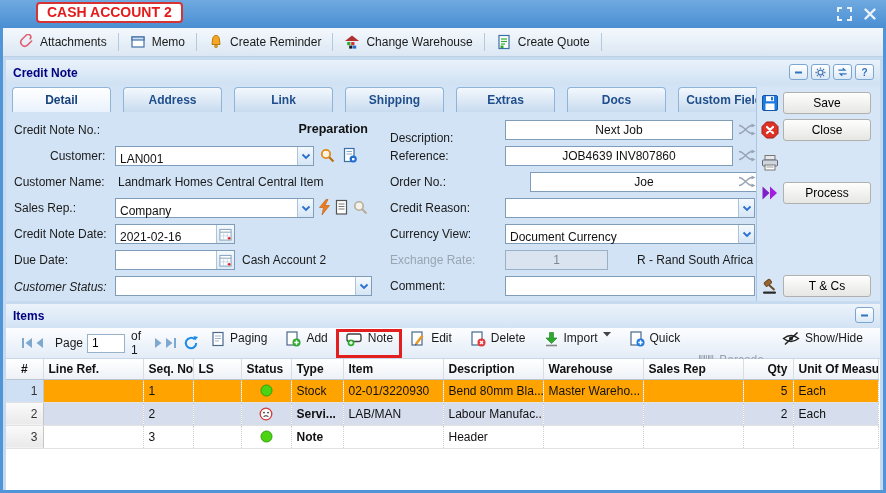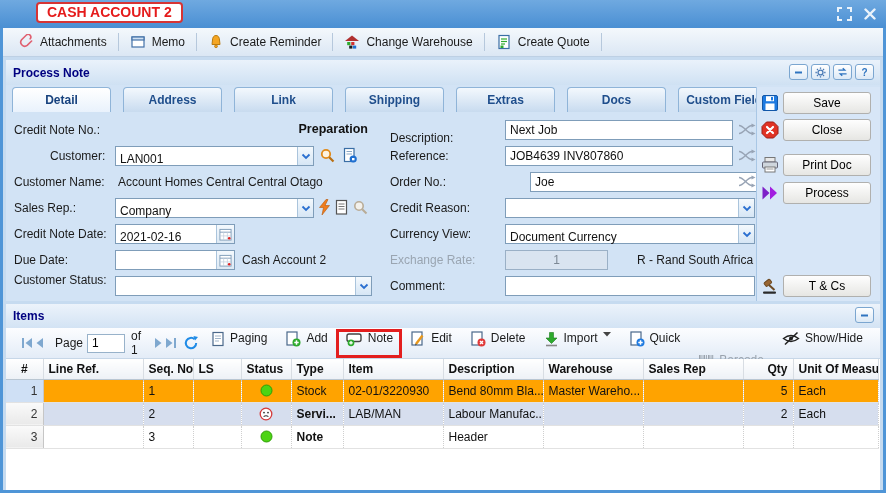--- a/index.html
+++ b/index.html
@@ -40,21 +40,21 @@
     color:#1f4e8c; background:linear-gradient(#f3f8fd,#c8dbef); border:1px solid #8fb4d8;
     border-bottom:none; border-radius:4px 4px 0 0; }
   .tab.active { background:linear-gradient(#ffffff,#e9f2fc); color:#17427e; }
 
   .lbl { position:absolute; font-size:12px; color:#1a1a1a; white-space:nowrap; }
   .lbl.gray { color:#9aa5b1; }
   .val { position:absolute; font-size:12px; color:#1a1a1a; white-space:nowrap; }
   .bold-val { position:absolute; font-size:12.5px; font-weight:bold; color:#111; text-align:right; }
 
   .inp { position:absolute; height:20px; border:1px solid #7f9db9; background:#fff;
-    font-size:12px; font-family:inherit; padding:0 4px; color:#111; }
+    font-size:12px; font-family:inherit; padding:0 4px; color:#111;text-align:center; }
   .inp.gray { background:#d9e4f0; border-color:#9ab0c6; text-align:center; color:#7c8894; }
 
   .combo { position:absolute; height:20px; border:1px solid #7f9db9; background:#fff; display:flex; }
   .combo input { flex:1; min-width:0; border:none; font-size:12px; font-family:inherit; padding:12px 4px; color:#111; background:transparent; }
   .combo-btn { width:16px; background:linear-gradient(#f4f9fd,#d6e6f5); border-left:1px solid #aac4dc;
     display:flex; align-items:center; justify-content:center; }
   .cal-btn { width:18px; background:linear-gradient(#f4f9fd,#dde9f4); border-left:1px solid #aac4dc;
     display:flex; align-items:center; justify-content:center; }
 
   .icon-abs { position:absolute; width:19px; height:19px; display:flex; align-items:center; justify-content:center; }
@@ -178,21 +178,21 @@
       </span>
       <span>Create Quote</span>
     </div>
     <div class="tb-sep"></div>
   </div>
 
   <div class="content">
 
     <div class="cn-panel">
       <div class="cn-header">
-        <div class="panel-title">Process Note</div>
+        <div class="panel-title">Credit Note</div>
         <div class="mini-btns">
           <div class="mini-btn">
               <svg width="9" height="9" viewBox="0 0 9 9">
                 <line x1="1" y1="4.5" x2="8" y2="4.5" stroke="#2f74c0" stroke-width="2"></line>
               </svg>
             </div>
           <div class="mini-btn">
               <svg width="11" height="11" viewBox="0 0 12 12">
                 <circle cx="6" cy="6" r="2.7" fill="none" stroke="#4a7ab5" stroke-width="1.4"></circle>
                 <g stroke="#4a7ab5" stroke-width="1.4">
@@ -248,21 +248,21 @@
           <svg width="16" height="17" viewBox="0 0 16 17">
             <rect x="2.5" y="1.5" width="9.5" height="13" fill="#fff" stroke="#3a6ea5" stroke-width="1.2"></rect>
             <line x1="4.5" y1="4.5" x2="10" y2="4.5" stroke="#8aa6c4" stroke-width="1"></line>
             <line x1="4.5" y1="7" x2="10" y2="7" stroke="#8aa6c4" stroke-width="1"></line>
             <circle cx="11.2" cy="12" r="3.6" fill="#1f6fd0"></circle>
             <rect x="10" y="11" width="2.5" height="2.3" fill="#fff"></rect>
           </svg>
         </span>
 
       <div class="lbl" style="left:8px;top:115px;">Customer Name:</div>
-      <div class="val" style="left:112px;top:115px;">Account Homes Central Central Otago</div>
+      <div class="val" style="left:112px;top:115px;">Landmark Homes Central Central Item</div>
 
       <div class="lbl" style="left:8px;top:141px;">Sales Rep.:</div>
       <div class="combo" style="left:109px;top:138px;width:199px;">
         <input value="Company" style="">
         <span class="combo-btn">
             <svg width="10" height="7" viewBox="0 0 10 7">
               <path d="M1.5 1.5 L5 5 L8.5 1.5" fill="none" stroke="#2a6fd0" stroke-width="1.8"></path>
             </svg>
           </span>
       </div>
@@ -310,21 +310,21 @@
               <line x1="1" y1="4.5" x2="13" y2="4.5" stroke="#7f9db9" stroke-width="1"></line>
               <line x1="5" y1="4.5" x2="5" y2="13" stroke="#c3d0dc" stroke-width="0.8"></line>
               <line x1="9" y1="4.5" x2="9" y2="13" stroke="#c3d0dc" stroke-width="0.8"></line>
               <line x1="1" y1="8.5" x2="13" y2="8.5" stroke="#c3d0dc" stroke-width="0.8"></line>
               <circle cx="11" cy="11" r="1.4" fill="#e02020"></circle>
             </svg>
           </span>
       </div>
       <div class="val" style="left:236px;top:193px;">Cash Account 2</div>
 
-      <div class="lbl" style="left:8px;top:213px;">Customer Status:</div>
+      <div class="lbl" style="left:8px;top:220px;font-style:italic;">Customer Status:</div>
       <div class="combo" style="left:109px;top:216px;width:257px;">
         <input value="" style="">
         <span class="combo-btn">
             <svg width="10" height="7" viewBox="0 0 10 7">
               <path d="M1.5 1.5 L5 5 L8.5 1.5" fill="none" stroke="#2a6fd0" stroke-width="1.8"></path>
             </svg>
           </span>
       </div>
 
       <div class="lbl" style="left:384px;top:63px;margin-top:8px;">Description:</div>
@@ -407,21 +407,20 @@
         </div>
         <div class="action-row" style="top:67px;">
           <span>
               <svg width="18" height="18" viewBox="0 0 18 18">
                 <rect x="4" y="1.5" width="10" height="4.5" fill="#e8e8e8" stroke="#777"></rect>
                 <rect x="1.5" y="6" width="15" height="6" rx="1" fill="#cfd6dd" stroke="#667"></rect>
                 <rect x="4" y="11" width="10" height="5" fill="#fff" stroke="#777"></rect>
                 <line x1="5.5" y1="13" x2="12.5" y2="13" stroke="#999"></line>
               </svg>
             </span>
-          <div class="action-btn">Print Doc</div>
         </div>
         <div class="action-row" style="top:95px;">
           <span>
               <svg width="18" height="16" viewBox="0 0 18 16">
                 <polygon points="1.5,1.5 8.5,8 1.5,14.5" fill="#7d20c8"></polygon>
                 <polygon points="9,1.5 16,8 9,14.5" fill="#a21ee0"></polygon>
               </svg>
             </span>
           <div class="action-btn">Process</div>
         </div>

